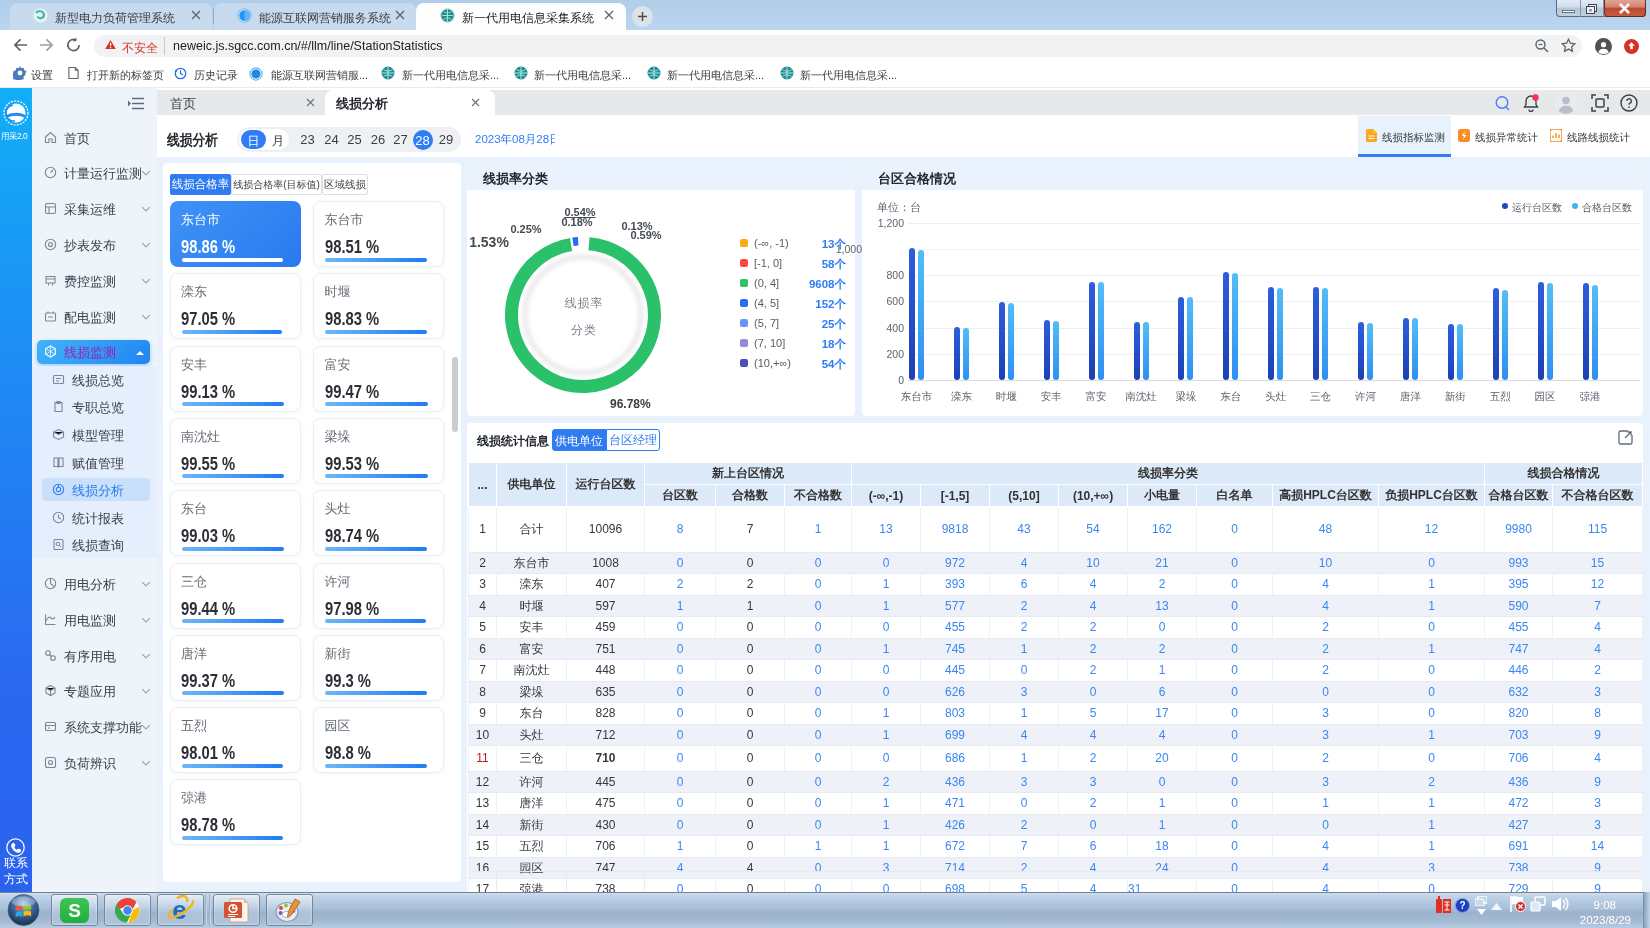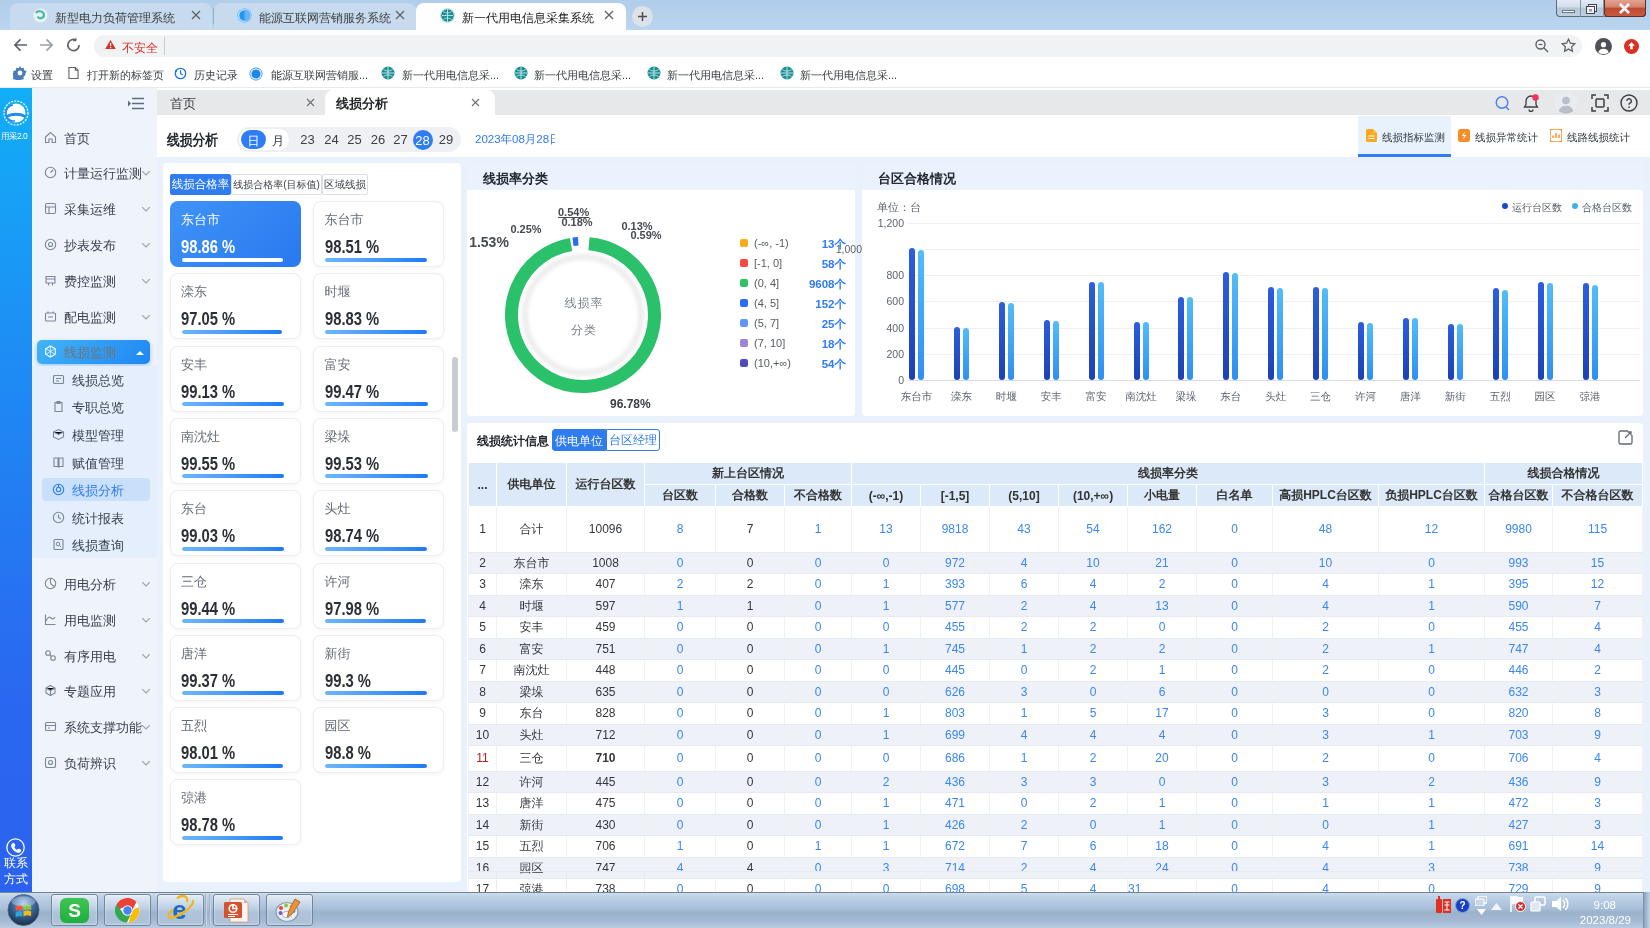--- a/index.html
+++ b/index.html
@@ -72,20 +72,21 @@
     </svg>
 
 <div class="abs" style="left:94px;top:35px;width:1488px;height:22px;background:#f0f2f4;border-radius:11px;"></div>
 <svg class="abs" style="left:104px;top:38px" width="13" height="13" viewBox="0 0 16 14">
       <path d="M8 1.5l6.5 11h-13z" fill="#d93025"></path>
       <rect x="7.3" y="5" width="1.6" height="4" fill="#fff"></rect>
       <rect x="7.3" y="10" width="1.6" height="1.6" fill="#fff"></rect>
     </svg>
 <div class="abs" style="left:122px;top:40px;width:44px;height:14px;font-size:12px;color:#d93025;">不安全</div>
 <div class="abs" style="left:164px;top:37px;width:1px;height:18px;background:#c6cacd;"></div>
+<div class="abs" style="left:173px;top:39px;width:700px;height:16px;font-size:12.5px;color:#202124;">neweic.js.sgcc.com.cn/#/llm/line/StationStatistics</div>
 
 <svg class="abs" style="left:1535px;top:39px" width="14" height="14" viewBox="0 0 14 14">
       <circle cx="5.5" cy="5.5" r="4.5" stroke="#5f6368" stroke-width="1.4" fill="none"></circle>
       <path d="M9 9l4 4" stroke="#5f6368" stroke-width="1.4"></path>
       <path d="M3.5 5.5h4" stroke="#5f6368" stroke-width="1.2"></path>
     </svg>
 <svg class="abs" style="left:1561px;top:38px" width="15" height="15" viewBox="0 0 15 15">
       <path d="M7.5 1.2l1.9 4 4.4.6-3.2 3.1.8 4.3-3.9-2.1-3.9 2.1.8-4.3L1.2 5.8l4.4-.6z" fill="none" stroke="#5f6368" stroke-width="1.3"></path>
     </svg>
 <svg class="abs" style="left:1595px;top:38px" width="17" height="17" viewBox="0 0 17 17">
@@ -201,21 +202,21 @@
     </svg>
 <div class="abs" style="left:64px;top:309px;width:80px;height:16px;font-size:13px;color:#39404d;">配电监测</div>
 <svg class="abs" style="left:142px;top:315px" width="8" height="5" viewBox="0 0 8 5">
       <path d="M0 0l4 4 4-4" fill="none" stroke="#9aa3b3" stroke-width="1.2"></path>
     </svg>
 <div class="abs" style="left:37px;top:340px;width:113px;height:24px;background:linear-gradient(135deg,#41b4f8,#1f86f2);border-radius:5px;box-shadow:0 2px 5px rgba(40,140,245,.4);"></div>
 <svg class="abs" style="left:44px;top:345px" width="13" height="13" viewBox="0 0 13 13">
       <path d="M6.5 1l4.8 2.7v5.6L6.5 12 1.7 9.3V3.7z" fill="none" stroke="#ffffff" stroke-width="1.1"></path>
       <path d="M6.5 1v11M1.7 3.7l9.6 5.6M11.3 3.7L1.7 9.3" stroke="#ffffff" stroke-width="0.7"></path>
     </svg>
-<div class="abs" style="left:64px;top:344px;width:80px;height:16px;font-size:13px;color:#737373;">线损监测</div>
+<div class="abs" style="left:64px;top:344px;width:80px;height:16px;font-size:13px;color:#a21caf;">线损监测</div>
 <svg class="abs" style="left:136px;top:350px" width="8" height="5" viewBox="0 0 8 5">
       <path d="M0 5l4-4 4 4z" fill="#fff"></path>
     </svg>
 <div class="abs" style="left:32px;top:366px;width:125px;height:192px;background:#e4eefc;"></div>
 <svg class="abs" style="left:52px;top:373px" width="13" height="13" viewBox="0 0 13 13">
       <rect x="1.5" y="2.5" width="10" height="8" rx="1" fill="none" stroke="#7c8699" stroke-width="1.1"></rect>
       <path d="M4 5.5h5M4 8h3" stroke="#7c8699" stroke-width="1.1"></path>
     </svg>
 <div class="abs" style="left:72px;top:372px;width:70px;height:16px;font-size:13px;color:#39404d;">线损总览</div>
 <svg class="abs" style="left:52px;top:400px" width="13" height="13" viewBox="0 0 13 13">
@@ -448,21 +449,21 @@
 <svg class="abs" style="left:467px;top:163px" width="388" height="253" viewBox="0 0 388 253">
       <defs>
         <filter id="soft" x="-20%" y="-20%" width="140%" height="140%">
           <feGaussianBlur stdDeviation="2.2"></feGaussianBlur>
         </filter>
       </defs>
       <circle cx="116" cy="152" r="58" fill="none" stroke="#e9e9e9" stroke-width="5" filter="url(#soft)"></circle>
       <path d="M 121.98 80.75 A 71.5 71.5 0 1 1 104.08 81.50" fill="none" stroke="#2bc06a" stroke-width="13"></path>
       <path d="M 105.96 78.68 A 74 74 0 0 1 111.22 78.15" fill="none" stroke="#2b6bf3" stroke-width="8.5"></path>
     </svg>
-<div class="abs" style="left:558px;top:206px;width:44px;height:13px;font-size:11px;font-weight:bold;color:#464b52;text-align:left;text-decoration:underline;">0.54%</div>
+<div class="abs" style="left:558px;top:206px;width:44px;height:13px;font-size:11px;font-weight:bold;color:#464b52;text-align:center;text-decoration:underline;">0.54%</div>
 <div class="abs" style="left:555px;top:216px;width:44px;height:13px;font-size:11px;font-weight:bold;color:#464b52;text-align:center;">0.18%</div>
 <div class="abs" style="left:504px;top:223px;width:44px;height:13px;font-size:11px;font-weight:bold;color:#464b52;text-align:center;">0.25%</div>
 <div class="abs" style="left:467px;top:234px;width:44px;height:13px;font-size:14px;font-weight:bold;color:#464b52;text-align:center;">1.53%</div>
 <div class="abs" style="left:615px;top:220px;width:44px;height:13px;font-size:11px;font-weight:bold;color:#464b52;text-align:center;">0.13%</div>
 <div class="abs" style="left:624px;top:229px;width:44px;height:13px;font-size:11px;font-weight:bold;color:#464b52;text-align:center;">0.59%</div>
 <div class="abs" style="left:610px;top:397px;width:60px;height:14px;font-size:12px;font-weight:bold;color:#3a3f45;">96.78%</div>
 <div class="abs" style="left:562px;top:295px;width:44px;height:14px;font-size:12px;color:#7a808a;letter-spacing:1px;text-align:center;">线损率</div>
 <div class="abs" style="left:566px;top:322px;width:36px;height:14px;font-size:12px;color:#7a808a;letter-spacing:1px;text-align:center;">分类</div>
 <div class="abs" style="left:740px;top:238.5px;width:8px;height:8px;background:#fbab18;border-radius:2px;"></div>
 <div class="abs" style="left:754px;top:236.5px;width:60px;height:13px;font-size:11px;color:#555b63;">(-∞, -1)</div>

